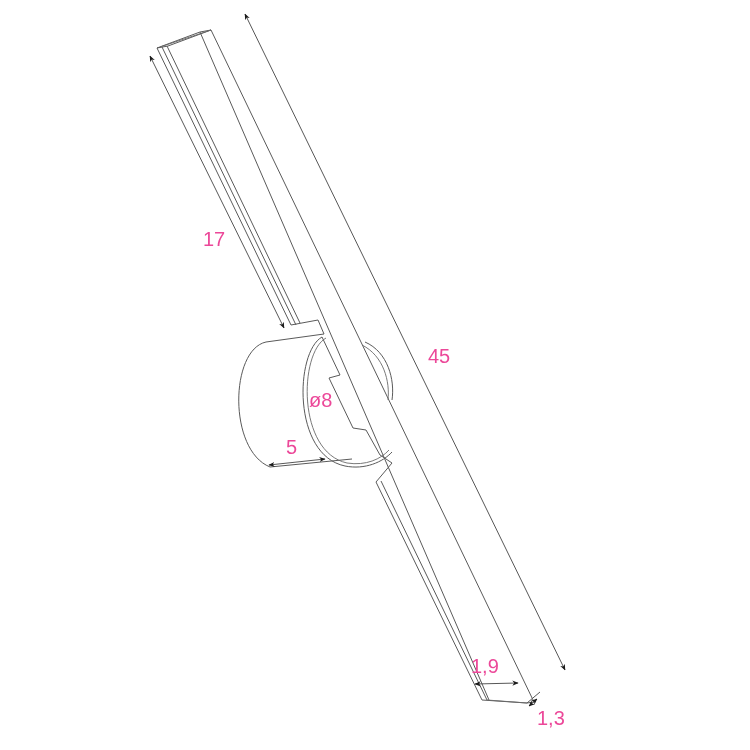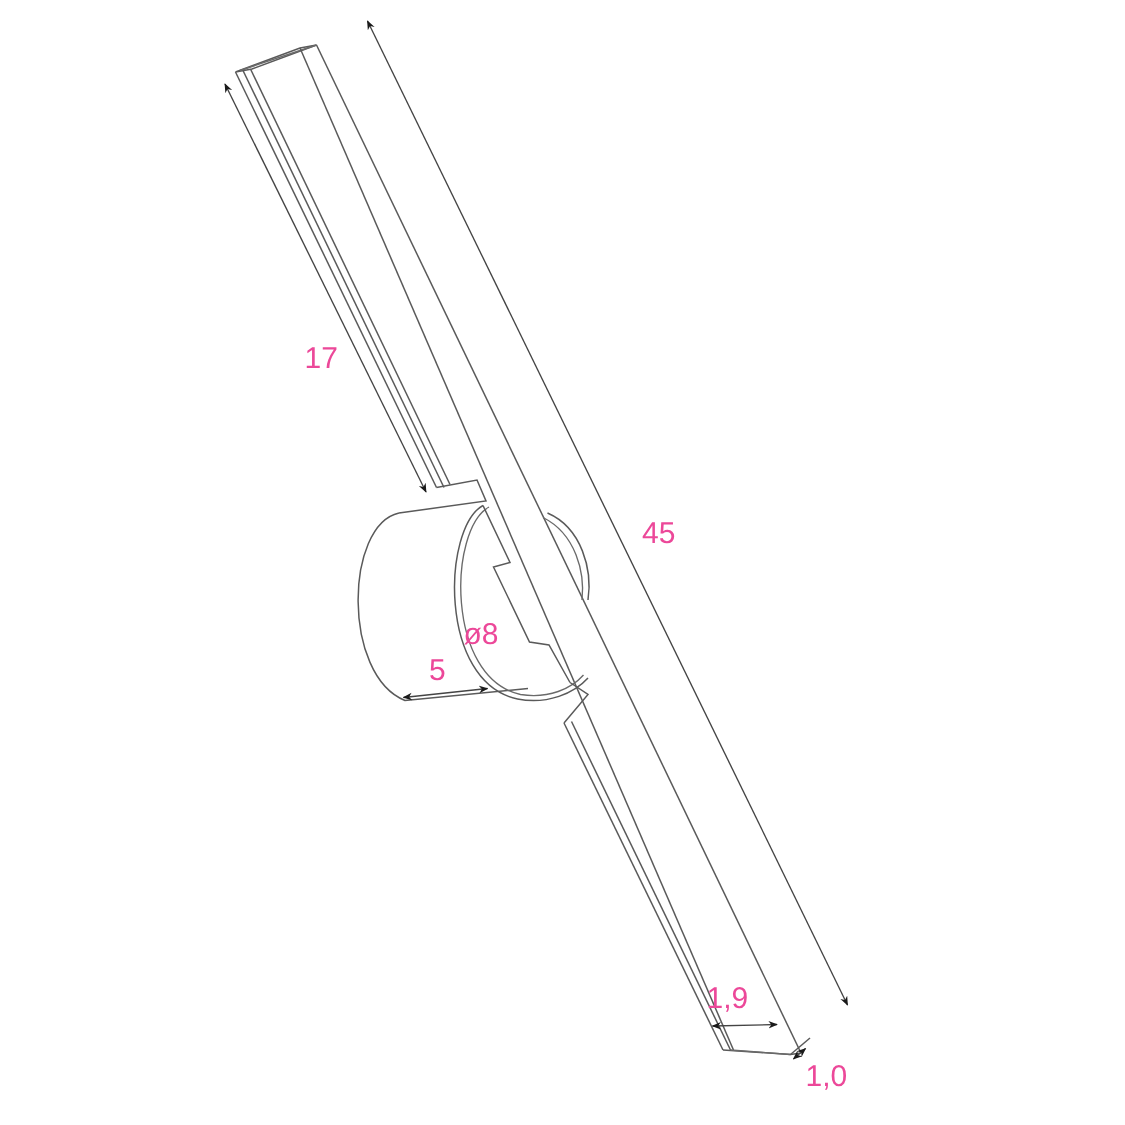--- a/index.html
+++ b/index.html
@@ -76,16 +76,16 @@
     <line class="dim" x1="475" y1="684" x2="518" y2="683" marker-start="url(#ah)" marker-end="url(#ah)"></line>
   </g>
 
   <g>
     <line class="dim" x1="529" y1="706" x2="537" y2="699" marker-start="url(#ah)" marker-end="url(#ah)"></line>
   </g>
 </svg>
 
 <div class="label" style="left:203px; top:229px;">17</div>
 <div class="label" style="left:428px; top:346px;text-align:center;">45</div>
-<div class="label" style="left:309px; top:413px;">ø8</div>
+<div class="label" style="left:309px; top:390px;">ø8</div>
 <div class="label" style="left:286px; top:437px;">5</div>
 <div class="label" style="left:471px; top:656px;">1,9</div>
-<div class="label" style="left:537px; top:708px;">1,0</div>
+<div class="label" style="left:537px; top:708px;">1,3</div>
 
 </body></html>

